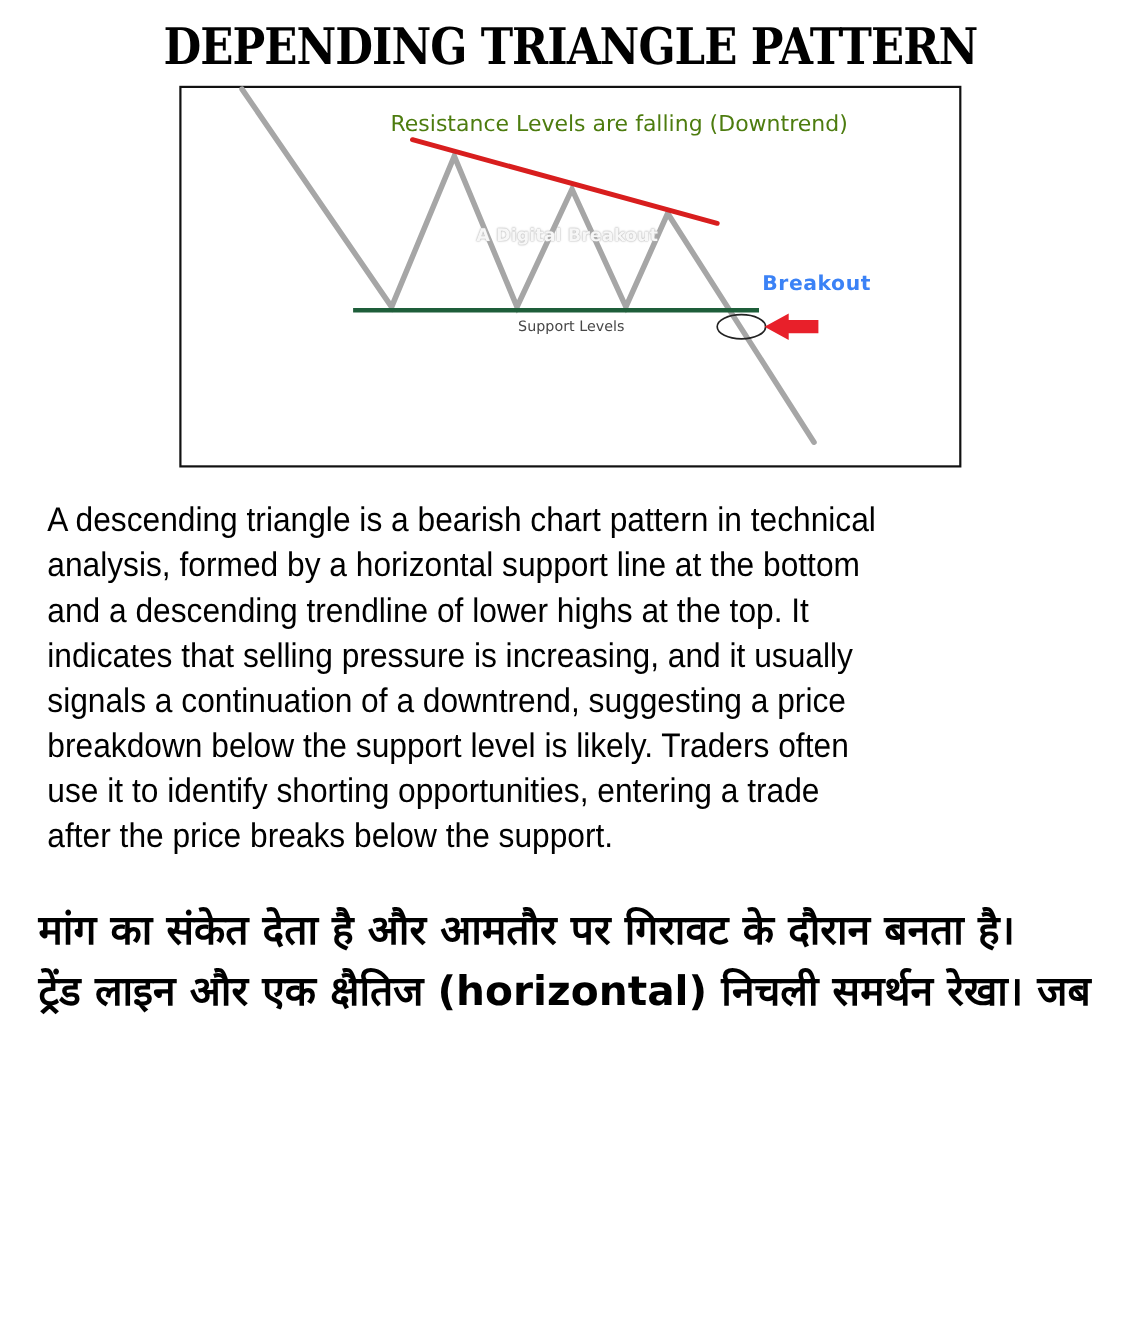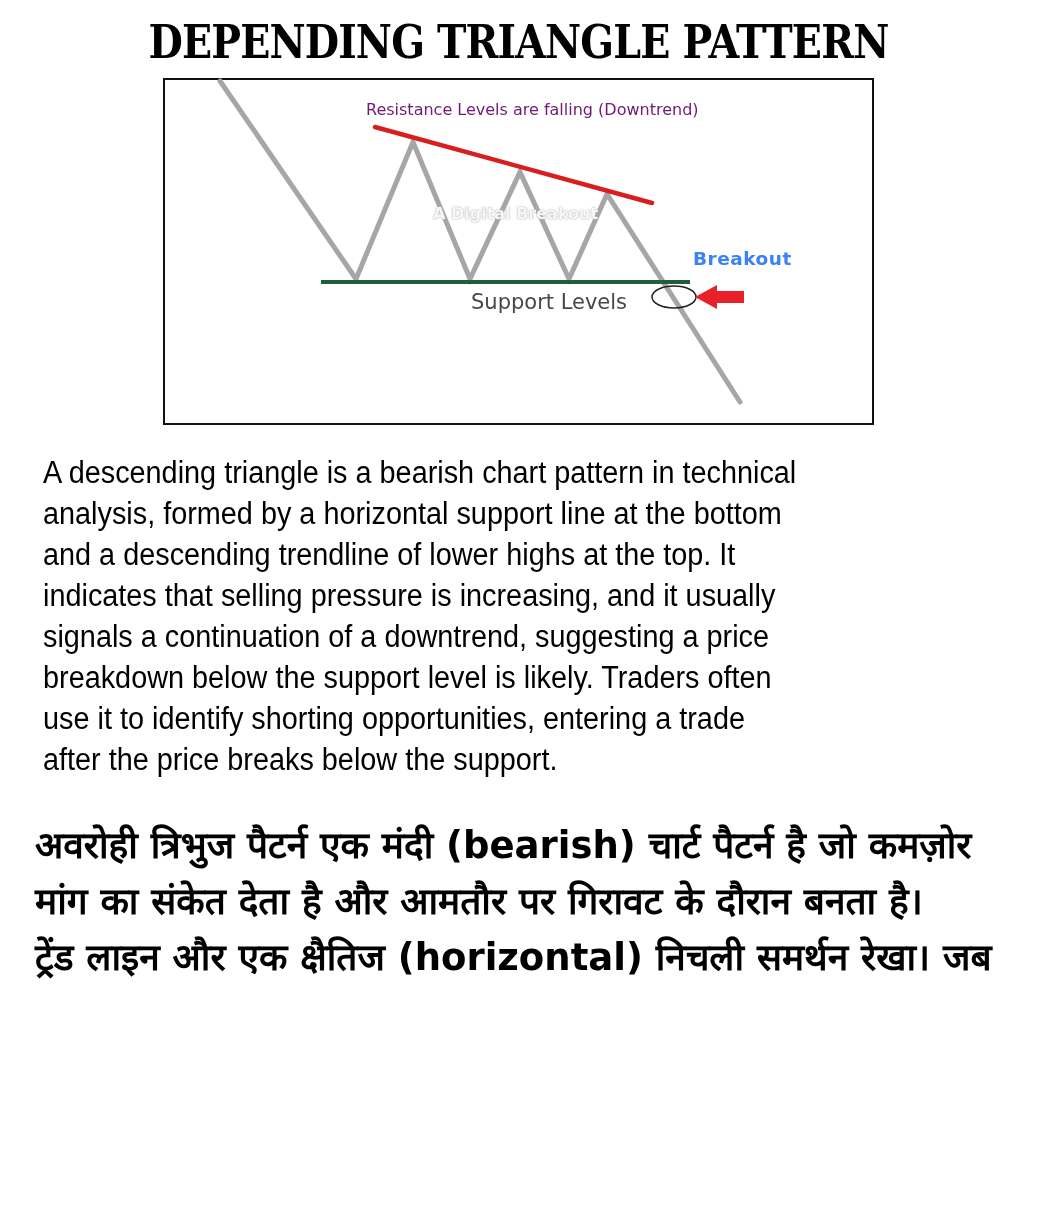--- a/index.html
+++ b/index.html
@@ -49,28 +49,27 @@
       overflow: visible;
     }
     .chart-label {
       position: absolute;
       font-family: "DejaVu Sans", "Liberation Sans", sans-serif;
       white-space: nowrap;
     }
     .lbl-resistance {
       left: 190px;
       top: 20px;
-      font-size: 16px;
-      color: #701a75;
-      margin-left: 11px;
+      font-size: 20px;
+      color: #4d7c0f;
     }
     .lbl-support {
       left: 306px;
       top: 210px;
-      font-size: 21px;
+      font-size: 13px;
       color: #474747;
     }
     .lbl-breakout {
       left: 528px;
       top: 168px;
       font-size: 18.5px;
       font-weight: bold;
       color: #3b82f6;
       letter-spacing: 0.5px;
     }
@@ -138,16 +137,15 @@
   <span class="line">analysis, formed by a horizontal support line at the bottom</span>
   <span class="line">and a descending trendline of lower highs at the top. It</span>
   <span class="line">indicates that selling pressure is increasing, and it usually</span>
   <span class="line">signals a continuation of a downtrend, suggesting a price</span>
   <span class="line">breakdown below the support level is likely. Traders often</span>
   <span class="line">use it to identify shorting opportunities, entering a trade</span>
   <span class="line">after the price breaks below the support.</span>
 </p>
 
 <p class="para-hi">
-  <span class="line">अवरोही त्रिभुज पैटर्न एक मंदी (bearish) चार्ट पैटर्न है जो कमज़ोर</span>
   <span class="line">मांग का संकेत देता है और आमतौर पर गिरावट के दौरान बनता है।</span>
   <span class="line">ट्रेंड लाइन और एक क्षैतिज (horizontal) निचली समर्थन रेखा। जब</span>
 </p>
 
 </body></html>

